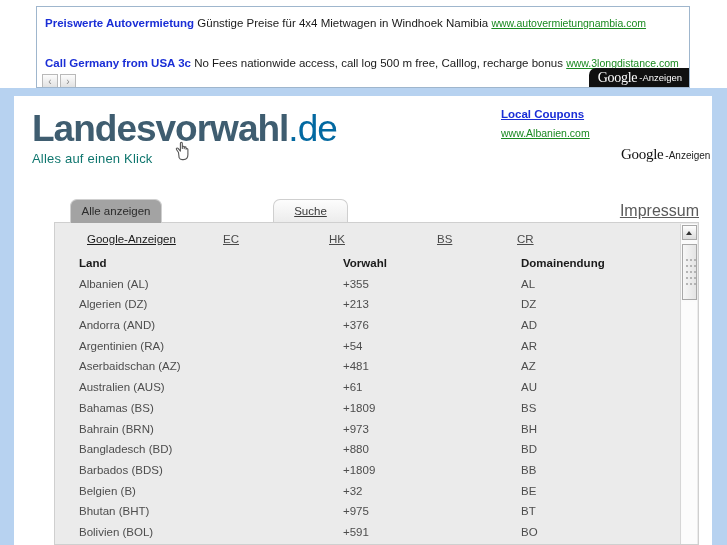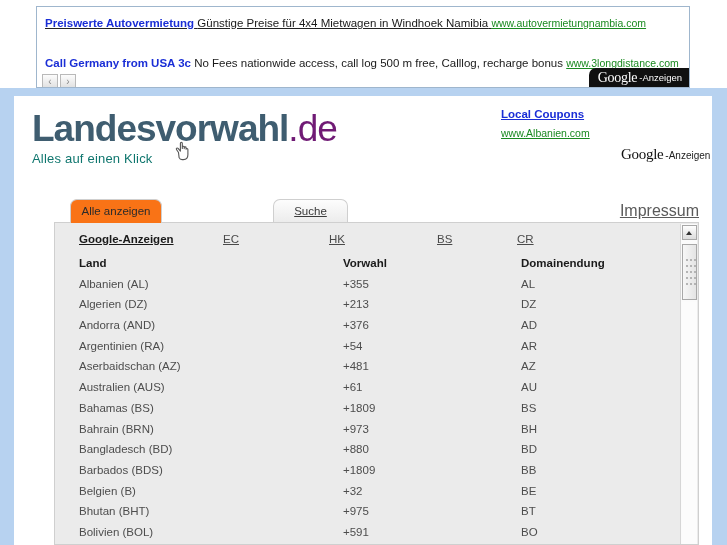--- a/index.html
+++ b/index.html
@@ -30,21 +30,21 @@
   .ad-line {
     position: absolute;
     left: 8px;
     right: 6px;
     height: 15px;
     font-size: 11.5px;
     color: #222222;
     white-space: nowrap;
     line-height: 15px;
   }
-  .ad-line.l1 { top: 9px; text-decoration: underline; }
+  .ad-line.l1 { top: 9px; }
   .ad-line.l2 { top: 29px; }
   .ad-line.l3 { top: 49px; }
   .ad-title {
     color: #1a2ed6;
     font-weight: bold;
   }
   .ad-desc { color: #1a1a1a; }
   .ad-url {
     color: #1a8a20;
     text-decoration: underline;
@@ -126,21 +126,21 @@
   }
   #logo-text {
     font-size: 37px;
     font-weight: bold;
     line-height: 40px;
     color: #3f5d70;
     letter-spacing: -1px;
     white-space: nowrap;
   }
   #logo-text .suffix {
-    color: #701a75;
+    color: #0369a1;
     font-weight: normal;
   }
   #logo-tagline {
     font-size: 13px;
     color: #0f766e;
     margin-top: 2px;
     letter-spacing: 0.2px;
   }
   #hand-cursor {
     position: absolute;
@@ -207,21 +207,21 @@
     border-bottom: none;
     border-radius: 7px 7px 0 0;
     background: linear-gradient(#fdfdfd, #ebebeb);
     font-size: 11.5px;
     color: #3a3a3a;
     line-height: 23px;
     text-align: center;
     cursor: pointer;
   }
   .tab.active {
-    background: #f97316;
+    background: #a3a3a3;
     color: #2b2b2b;
     z-index: 3;
   }
   .tab .lbl { text-decoration: underline; }
   .tab.active .lbl { text-decoration: none; }
   #tab-all   { left: 16px;  width: 92px; }
   #tab-cont  { left: 112px; width: 103px; }
   #tab-search{ left: 219px; width: 75px; }
   #impressum {
     position: absolute;
@@ -249,23 +249,23 @@
   #ad-links-row {
     position: absolute;
     left: 24px;
     top: 10px;
     width: 580px;
     height: 16px;
     font-size: 11.5px;
   }
   #ad-links-title {
     position: absolute;
-    left: 0;
+    left: 8px;
     top: 0;
-    font-weight: bold;
+    font-weight: normal;
     color: #1a1a1a;
     text-decoration: underline;
     cursor: pointer;
   }
   .ad-code {
     position: absolute;
     top: 0;
     color: #4a4a4a;
     text-decoration: underline;
     cursor: pointer;

